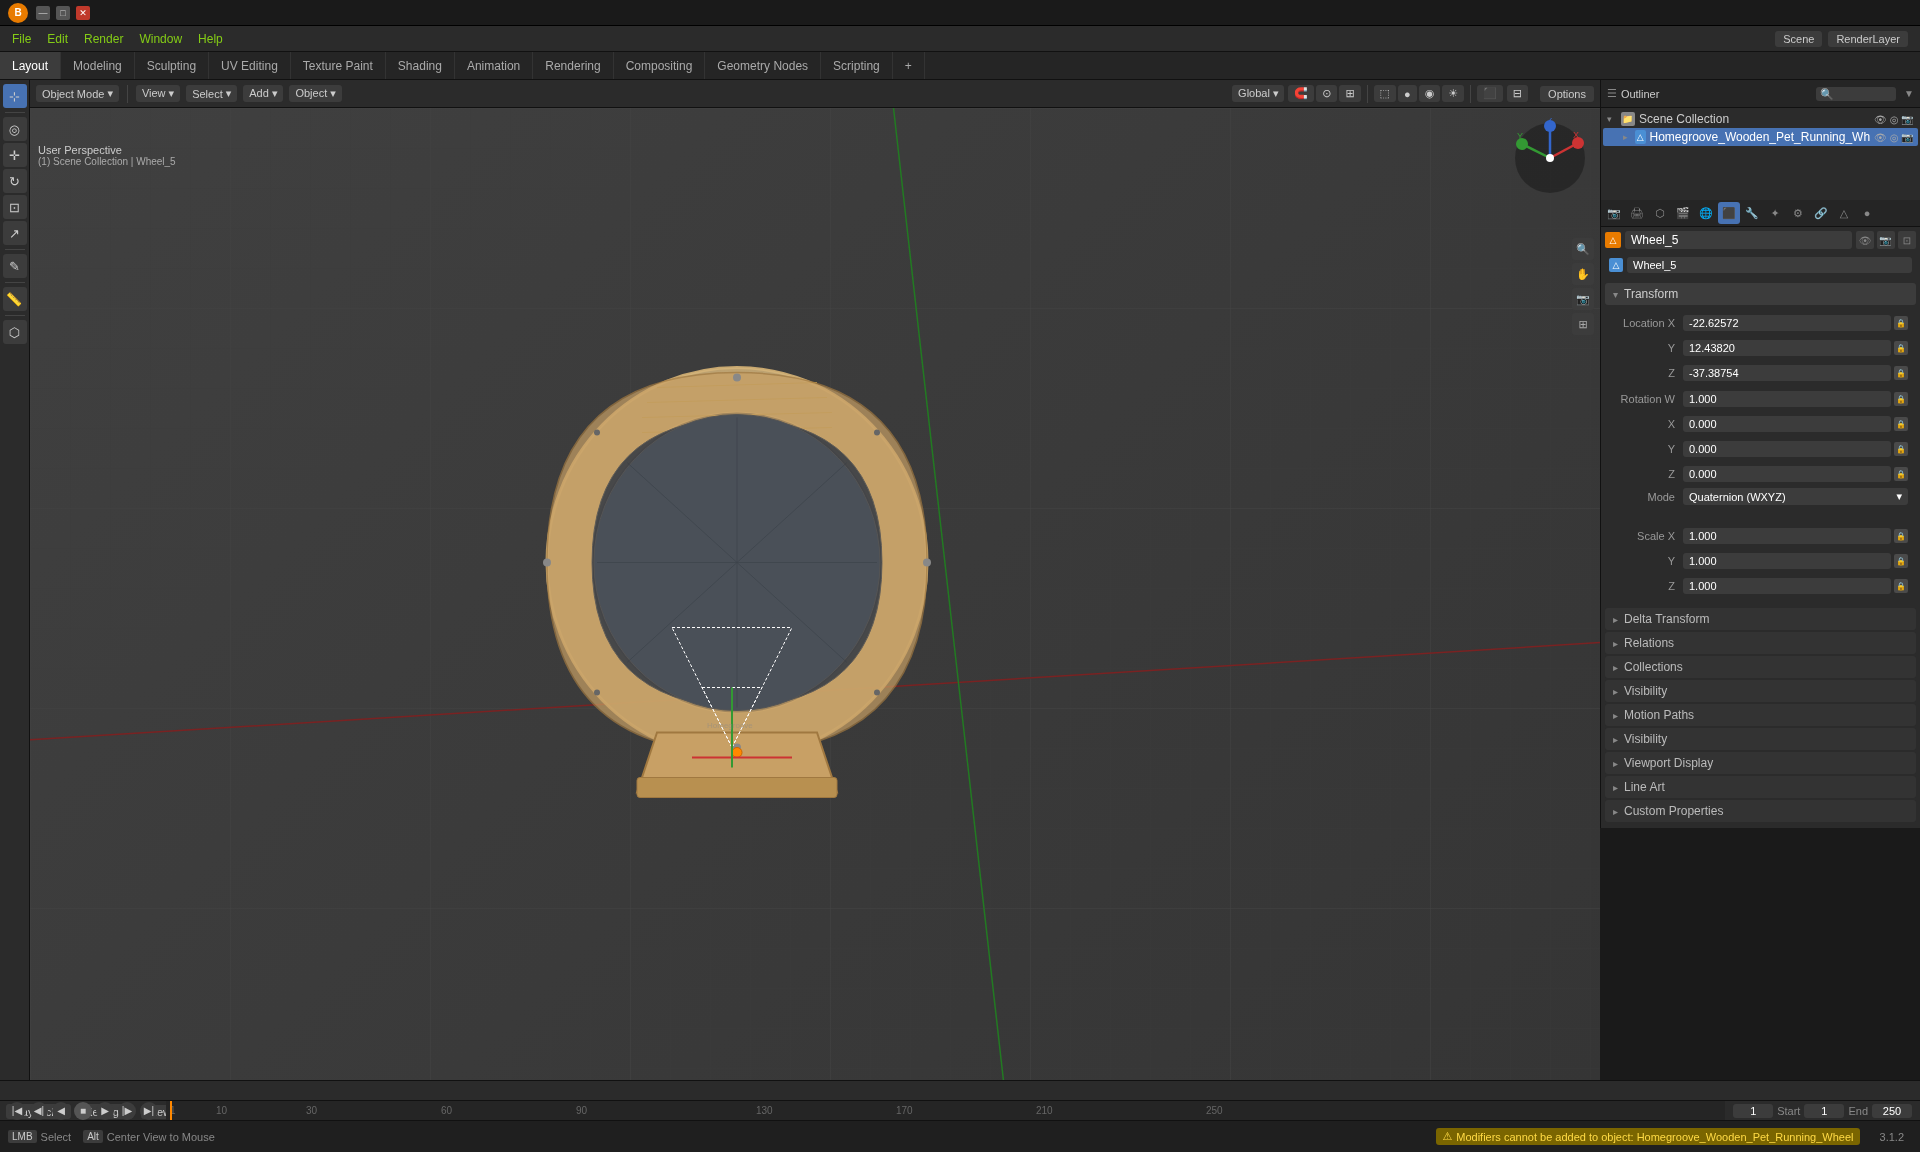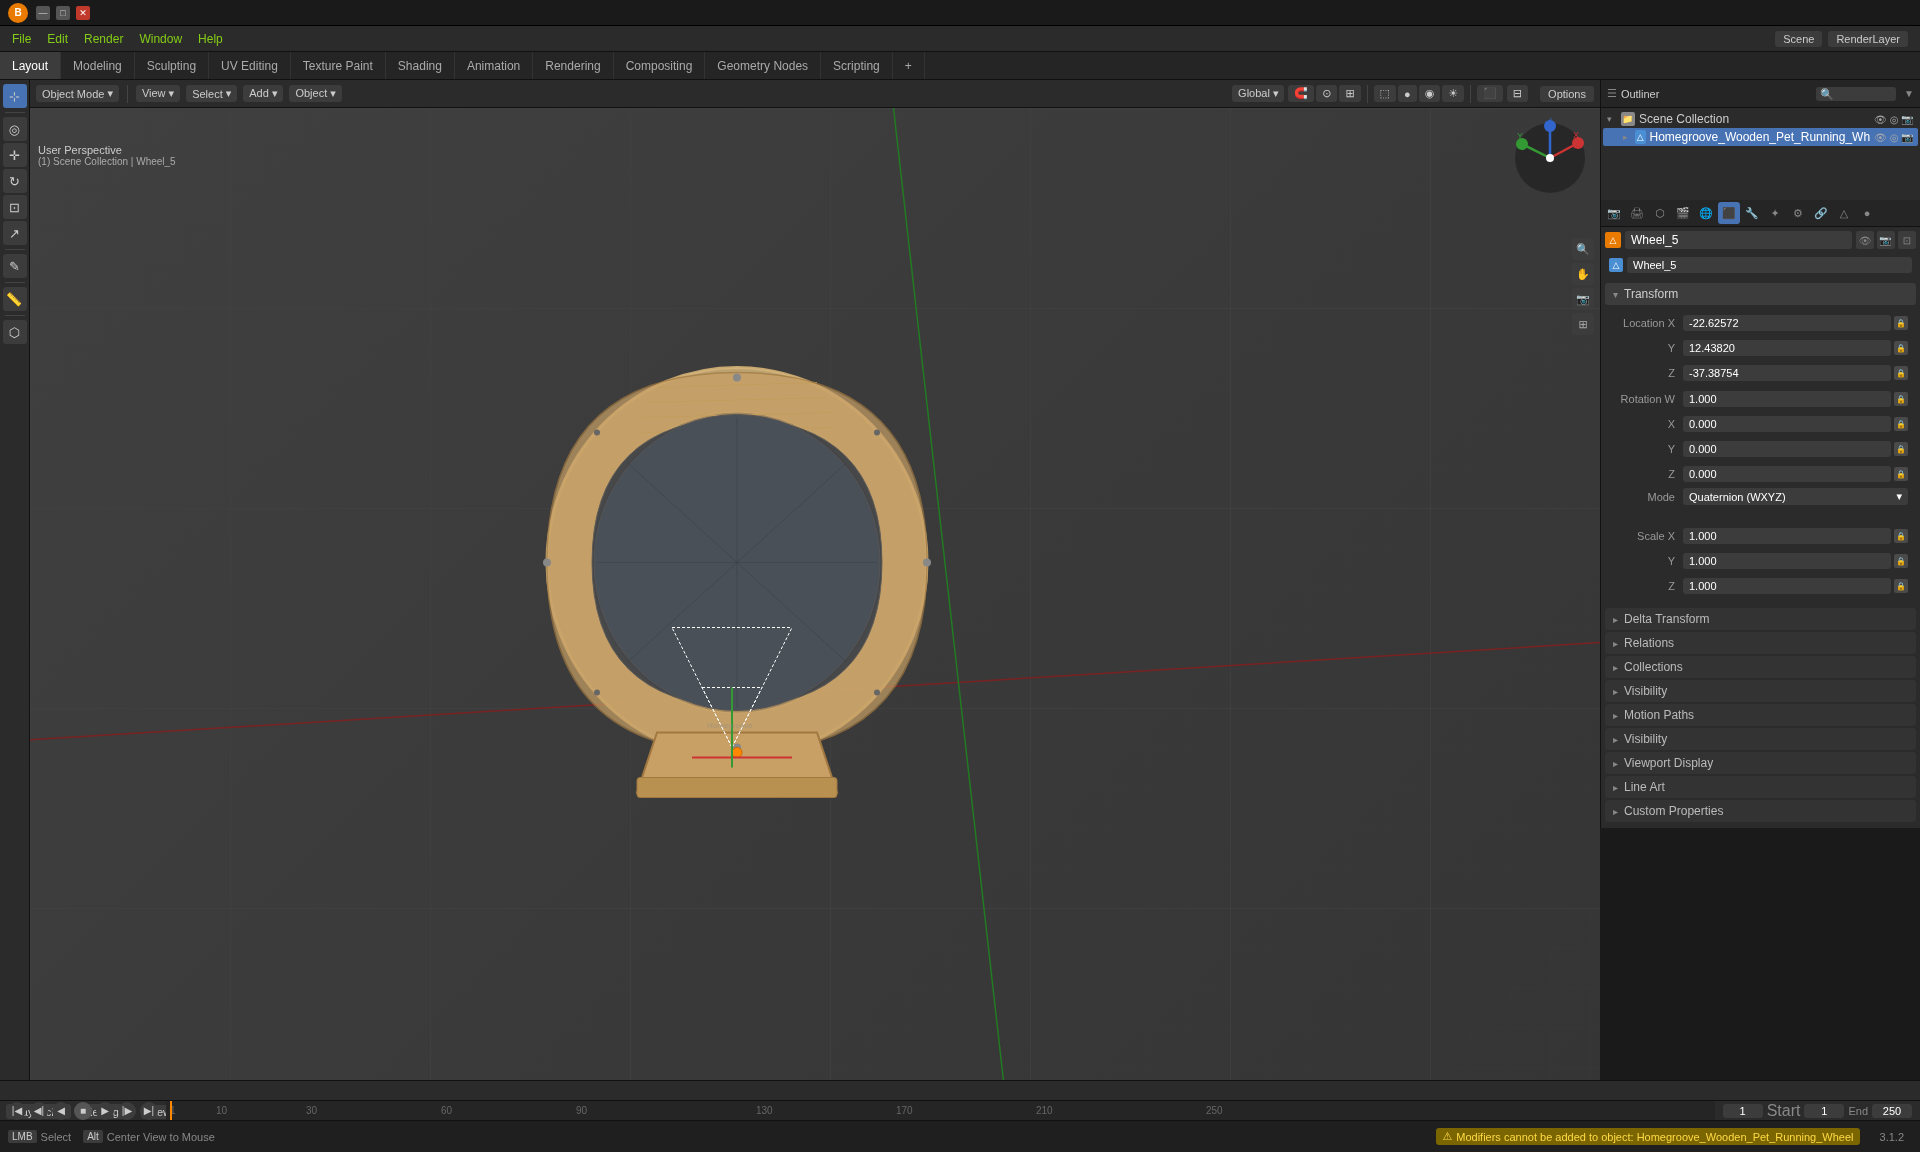--- a/index.html
+++ b/index.html
@@ -979,21 +979,21 @@
         <span class="timeline-num" style="left:730px;">170</span>
         <span class="timeline-num" style="left:870px;">210</span>
         <span class="timeline-num" style="left:1040px;">250</span>
 
         <div style="position:absolute;left:4px;top:0;width:2px;height:100%;background:#ff8800;"></div>
       </div>
     </div>
 
     <div id="frame-indicator">
       <div class="frame-input">1</div>
-      <span style="font-size:16px;color:#888;">Start</span>
+      <span style="font-size:11px;color:#888;">Start</span>
       <div class="frame-input">1</div>
       <span style="font-size:11px;color:#888;">End</span>
       <div class="frame-input">250</div>
     </div>
   </div>
 </div>
 
 <div id="statusbar">
   <div class="status-item">
     <span class="status-key">LMB</span>

